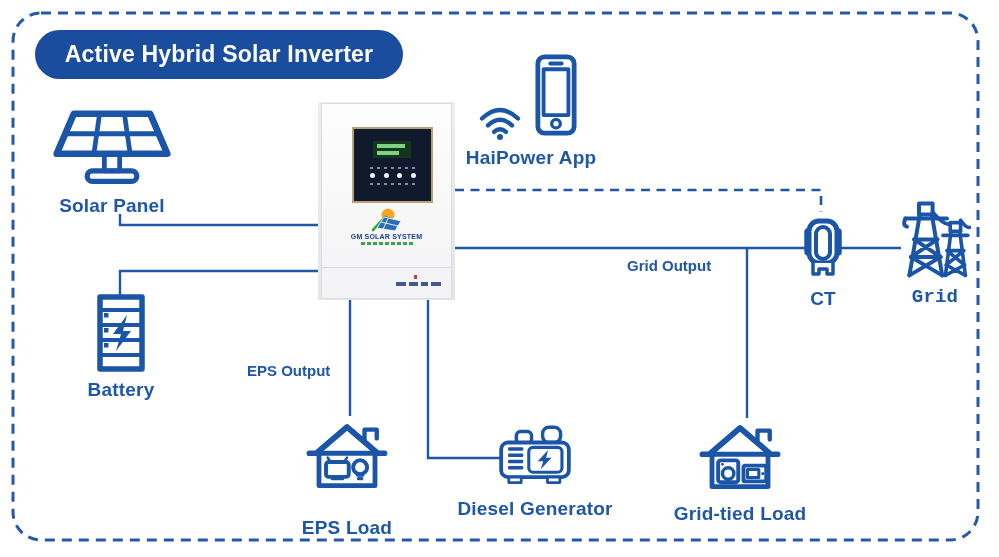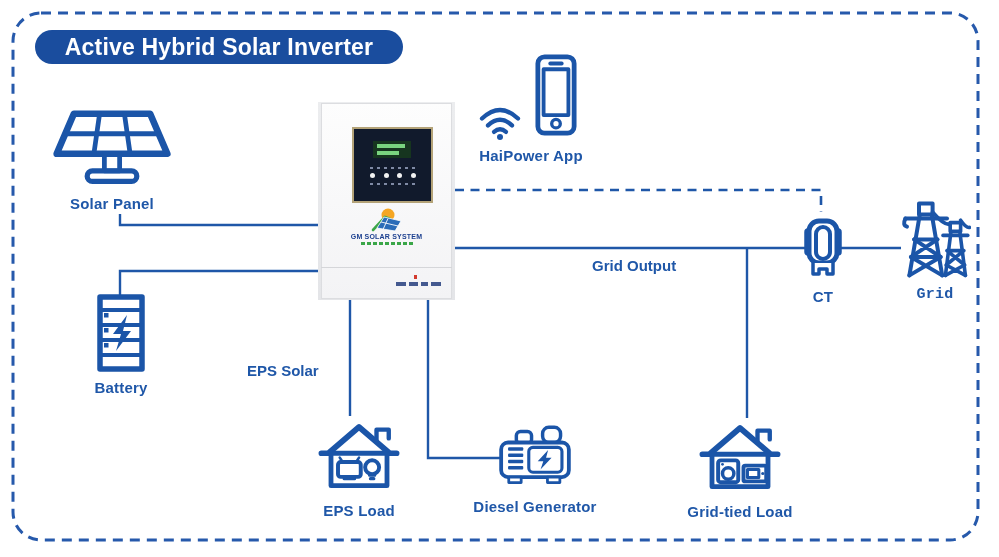--- a/index.html
+++ b/index.html
@@ -2,24 +2,24 @@
 <html><head>
 <meta charset="utf-8">
 <style>
   html,body{margin:0;padding:0;background:#fff;}
   #stage{position:relative;width:999px;height:557px;background:#ffffff;overflow:hidden;
          font-family:"Liberation Sans",sans-serif;color:#1b55a8;}
   svg{display:block;}
   .icon{color:#1b55a8;}
   #wires{position:absolute;left:0;top:0;pointer-events:none;}
   .node{position:absolute;display:flex;flex-direction:column;align-items:center;}
-  .node-label{font-weight:bold;font-size:15px;color:#1f57a8;letter-spacing:.2px;white-space:nowrap;}
+  .node-label{font-weight:bold;font-size:19px;color:#1f57a8;letter-spacing:.2px;white-space:nowrap;}
   .edge-label{position:absolute;font-weight:bold;font-size:15px;color:#1f57a8;white-space:nowrap;}
   
-  #title-pill{position:absolute;left:35px;top:30px;width:368px;height:34px;background:#1a4d9e;
+  #title-pill{position:absolute;left:35px;top:30px;width:368px;height:49px;background:#1a4d9e;
       border-radius:26px;display:flex;align-items:center;justify-content:center;}
   #title-pill span{color:#fff;font-weight:bold;font-size:23px;letter-spacing:.2px;}
   
   #inverter{position:absolute;left:318px;top:102px;width:137px;height:198px;
       background:linear-gradient(180deg,#ecedef,#e4e5e8);}
   #inv-body{position:absolute;left:3px;top:1px;right:3px;bottom:1px;
       background:linear-gradient(180deg,#fdfdfd,#f3f3f5);box-shadow:inset 0 0 0 1px #dcdde0;}
   #inv-screen{position:absolute;left:31px;top:24px;width:81px;height:76px;
       background:#111a2c;border:2px solid #b4a378;box-sizing:border-box;}
   #inv-lcd{position:absolute;left:19px;top:12px;width:38px;height:17px;background:#16351f;}
@@ -173,21 +173,21 @@
         <rect x="64" y="27" width="13" height="11"></rect>
         <path d="M55 43 H86"></path>
         <path d="M65 38 L58 93 M76 38 L83 93"></path>
         <path d="M60 62 H81 M60 62 L82 80 M81 62 L59 80 M59 80 L83 93 M82 80 L58 93"></path>
         <path d="M77 24 Q84 34 88 33"></path>
       </g>
     </svg>
     <div class="node-label" style="margin-top:4px;">Grid</div>
   </div>
 
-  <div class="node" style="left:316px;top:415px;width:86px;">
+  <div class="node" style="left:304px;top:415px;width:86px;gap:15px;">
     <svg class="icon" width="84" height="80" viewBox="0 0 96 82">
       <g fill="none" stroke="currentColor" stroke-linecap="round" stroke-linejoin="round">
         <path d="M68 26 V12 H82 V22" stroke-width="5"></path>
         <path d="M5 39 H13 L48 9 L83 39 H91" stroke-width="6.5"></path>
         <rect x="16" y="39" width="64" height="37" stroke-width="5.5"></rect>
         <rect x="24" y="49" width="26" height="17" rx="3" stroke-width="4.5"></rect>
         <path d="M31 68 H43" stroke-width="3.5"></path>
         <path d="M28 47 l-2 -3 M46 47 l2 -3" stroke-width="3"></path>
         <circle cx="63" cy="55" r="8" stroke-width="4.5"></circle>
         <path d="M60 64 H66 M61 68 H65" stroke-width="3.5"></path>
@@ -229,16 +229,16 @@
         <rect x="56.5" y="56.5" width="13" height="9" stroke-width="3.5"></rect>
       </g>
       <g fill="currentColor">
         <circle cx="28" cy="50.5" r="1.6"></circle>
         <circle cx="74" cy="61" r="1.8"></circle>
       </g>
     </svg>
     <div class="node-label" style="margin-top:8px;text-align:center;">Grid-tied Load</div>
   </div>
 
-  <div class="edge-label" style="left:247px;top:362px;">EPS Solar</div>
-  <div class="edge-label" style="left:592px;top:257px;">Grid Output</div>
+  <div class="edge-label" style="left:247px;top:362px;">EPS Output</div>
+  <div class="edge-label" style="left:627px;top:257px;">Grid Output</div>
 
 </div>
 
 </body></html>

